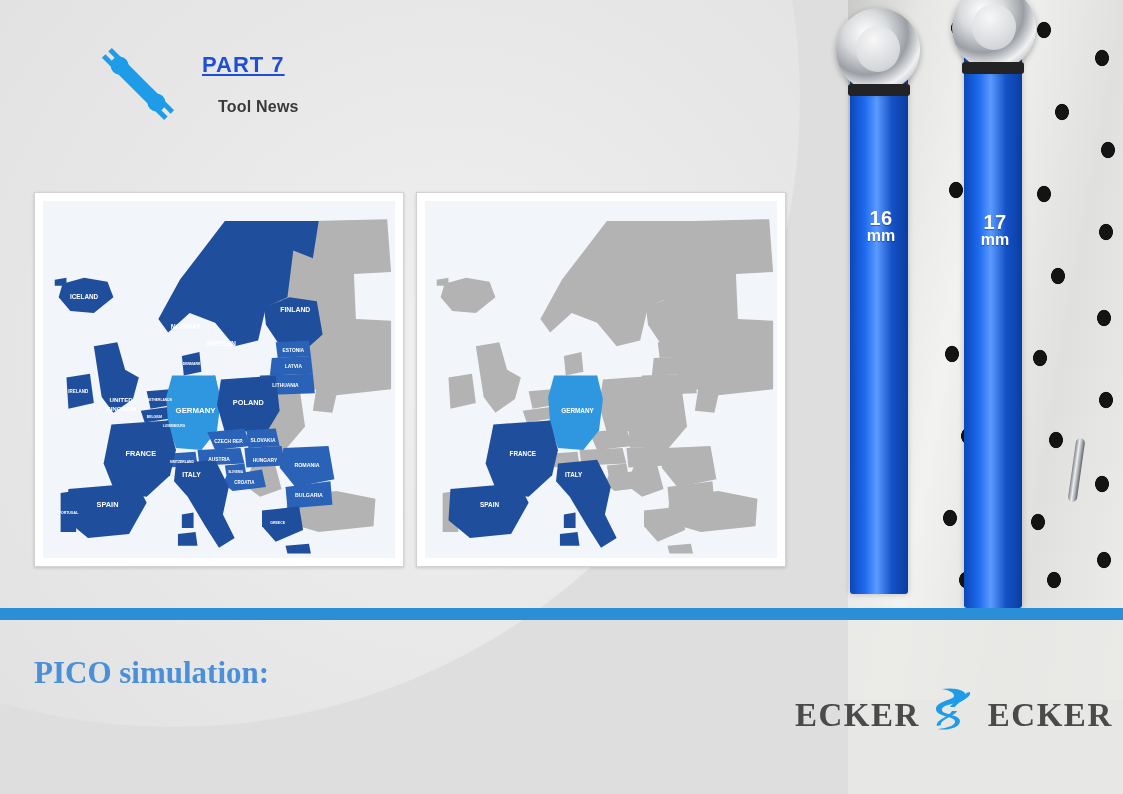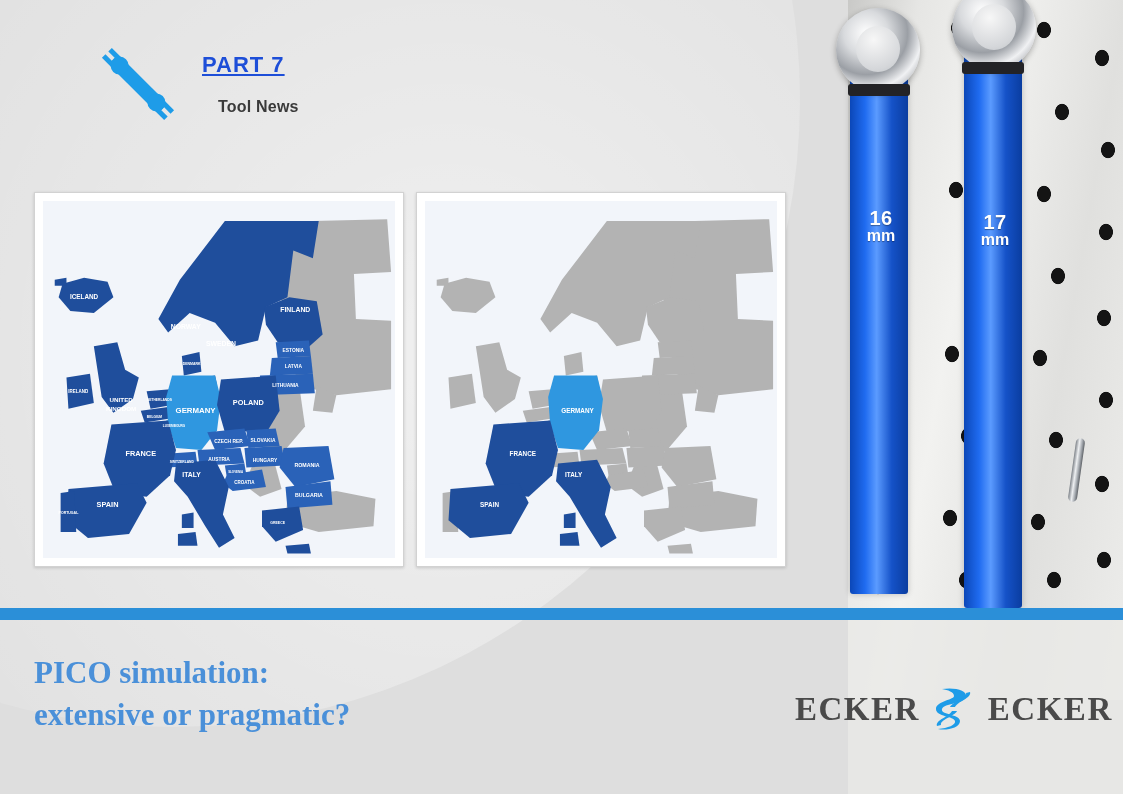--- a/index.html
+++ b/index.html
@@ -99,21 +99,21 @@
   .card-inner svg{display:block;width:100%;height:100%;}
   .clabel{font-family:"Liberation Sans",sans-serif;fill:#ffffff;font-weight:bold;text-anchor:middle;}
 
   
   .divider{position:absolute;left:0;top:608px;width:1123px;height:12px;background:#2b8fd8;}
 
   
   .footer{position:absolute;left:0;top:620px;width:1123px;height:174px;background:#dfdfdd;}
   .footer-title{position:absolute;left:34px;top:652px;font-size:31px;font-weight:bold;color:#4a90d9;
     line-height:42px;font-family:Liberation Serif, serif;}
-  .logo{position:absolute;left:795px;top:684px;display:flex;align-items:center;gap:12px;}
+  .logo{position:absolute;left:795px;top:684px;display:flex;align-items:flex-end;gap:12px;}
   .logo-word{font-size:33px;font-weight:bold;color:#4a4a4a;letter-spacing:1.5px;
     font-family:"Liberation Serif",serif;}
   .logo-mark{width:44px;height:50px;}
 </style>
 </head>
 <body>
 
 <div id="slide">
 
   <div class="photo">
@@ -304,21 +304,20 @@
     </div>
   </div>
 
   <div class="photo-fade"></div>
 
   <div class="divider"></div>
 
   <div class="footer" style="background:transparent;"></div>
   <div class="footer-title">
     <div>PICO simulation:</div>
-    <div>extensive or pragmatic?</div>
   </div>
 
   <div class="logo">
     <span class="logo-word">ECKER</span>
     <svg class="logo-mark" viewBox="0 0 44 50">
       <path d="M10 5 C22 3, 36 6, 34 13 C32 20, 12 19, 10 25 C8 31, 28 30, 28 37 C28 44, 14 47, 6 45 C16 44, 24 41, 23 37 C22 32, 4 33, 4 25 C4 17, 22 16, 22 12 C22 8, 16 6, 10 5 Z" fill="#1e9ce8"></path>
       <path d="M34 9 C36 14, 20 18, 18 23 L23 23 C26 17, 40 14, 38 8 Z" fill="#1e9ce8"></path>
       <path d="M9 41 C7 36, 23 32, 25 27 L20 27 C17 33, 3 36, 5 42 Z" fill="#1e9ce8"></path>
     </svg>
     <span class="logo-word">ECKER</span>

